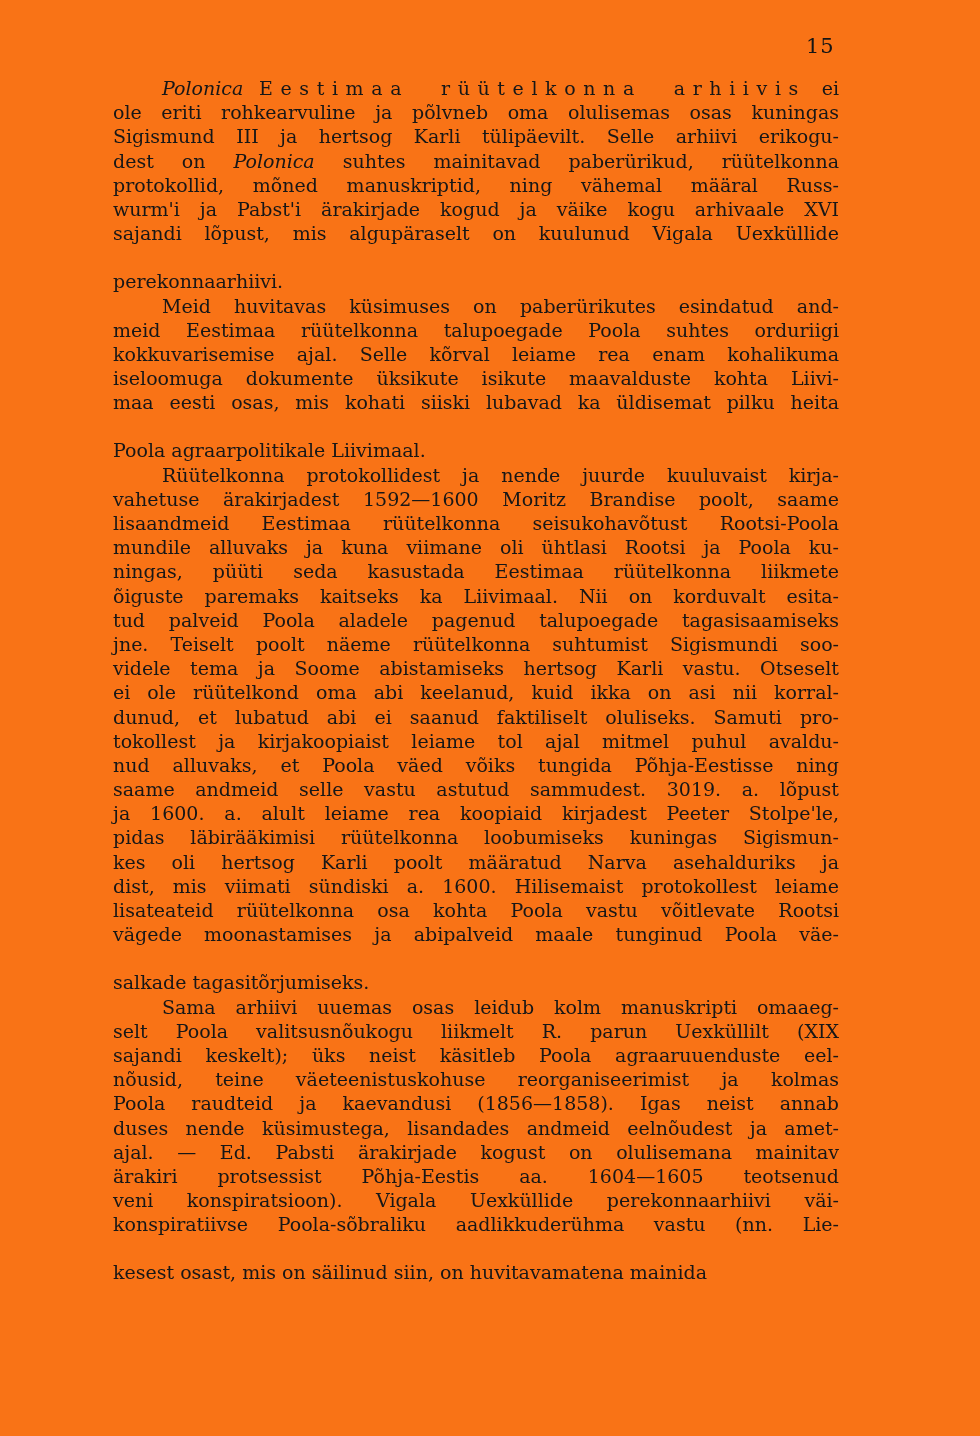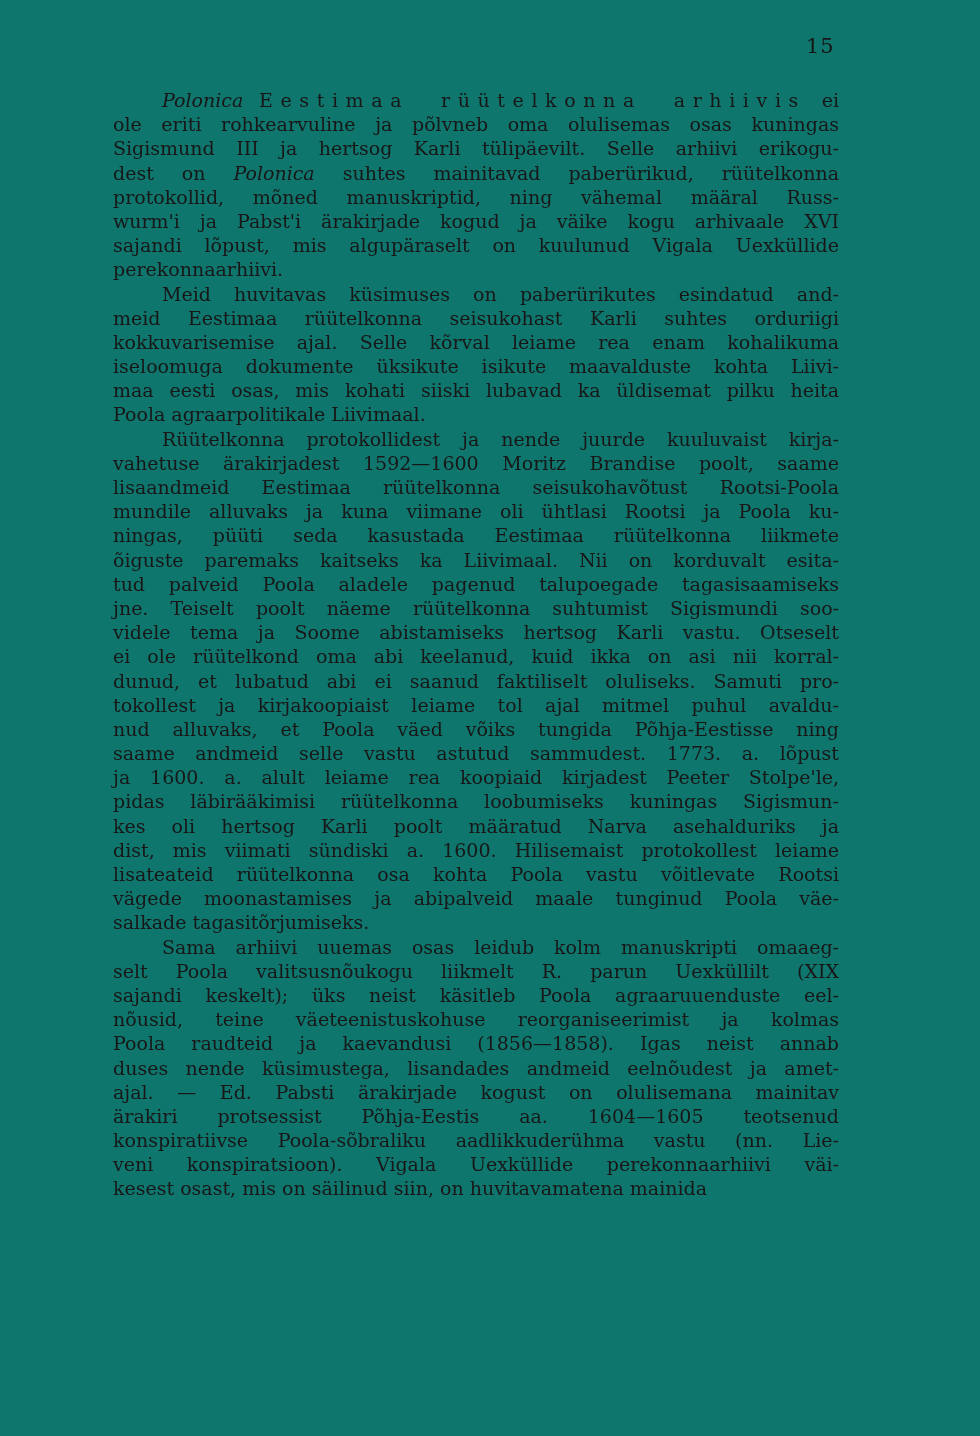--- a/index.html
+++ b/index.html
@@ -11,33 +11,33 @@
     height: 1436px;
     background: #fdfdfb;
     font-family: "DejaVu Serif", "Liberation Serif", serif;
     color: #171717;
     position: relative;
     overflow: hidden;
   }
   .page {
     position: absolute;
     inset: 0;
-    background: #0f766e;
+    background: #f97316;
   }
   .page-number {
     position: absolute;
     top: 34px;
     left: 806px;
     font-size: 21px;
     letter-spacing: 1px;
     color: #151515;
   }
   .text-block {
     position: absolute;
-    top: 88px;
+    top: 76px;
     left: 113px;
     width: 726px;
   }
   .paragraph {
     margin: 0;
     padding: 0;
   }
   .line {
     font-size: 19px;
     line-height: 24.2px;
@@ -45,20 +45,21 @@
     white-space: normal;
     text-align: justify;
     text-align-last: justify;
     color: #171717;
   }
   .line.first {
     padding-left: 49px;
   }
   .line.para-end {
     text-align-last: left;
+    margin-top: 24px;
   }
   .seg-normal { font-style: normal; }
   .seg-italic { font-style: italic; }
   .seg-letterspaced {
     letter-spacing: 0.40em;
     word-spacing: 0.45em;
   }
 </style>
 </head>
 <body>
@@ -71,56 +72,56 @@
         <div class="line"><span class="seg-normal">ole eriti rohkearvuline ja põlvneb oma olulisemas osas kuningas</span></div>
         <div class="line"><span class="seg-normal">Sigismund III ja hertsog Karli tülipäevilt. Selle arhiivi erikogu-</span></div>
         <div class="line"><span class="seg-normal">dest on </span><span class="seg-italic">Polonica</span><span class="seg-normal"> suhtes mainitavad paberürikud, rüütelkonna</span></div>
         <div class="line"><span class="seg-normal">protokollid, mõned manuskriptid, ning vähemal määral Russ-</span></div>
         <div class="line"><span class="seg-normal">wurm'i ja Pabst'i ärakirjade kogud ja väike kogu arhivaale XVI</span></div>
         <div class="line"><span class="seg-normal">sajandi lõpust, mis algupäraselt on kuulunud Vigala Uexküllide</span></div>
         <div class="line para-end"><span class="seg-normal">perekonnaarhiivi.</span></div>
       </div>
       <div class="paragraph">
         <div class="line first"><span class="seg-normal">Meid huvitavas küsimuses on paberürikutes esindatud and-</span></div>
-        <div class="line"><span class="seg-normal">meid Eestimaa rüütelkonna seisukohast Karli suhtes orduriigi</span></div>
+        <div class="line"><span class="seg-normal">meid Eestimaa rüütelkonna talupoegade Poola suhtes orduriigi</span></div>
         <div class="line"><span class="seg-normal">kokkuvarisemise ajal. Selle kõrval leiame rea enam kohalikuma</span></div>
         <div class="line"><span class="seg-normal">iseloomuga dokumente üksikute isikute maavalduste kohta Liivi-</span></div>
         <div class="line"><span class="seg-normal">maa eesti osas, mis kohati siiski lubavad ka üldisemat pilku heita</span></div>
         <div class="line para-end"><span class="seg-normal">Poola agraarpolitikale Liivimaal.</span></div>
       </div>
       <div class="paragraph">
         <div class="line first"><span class="seg-normal">Rüütelkonna protokollidest ja nende juurde kuuluvaist kirja-</span></div>
         <div class="line"><span class="seg-normal">vahetuse ärakirjadest 1592—1600 Moritz Brandise poolt, saame</span></div>
         <div class="line"><span class="seg-normal">lisaandmeid Eestimaa rüütelkonna seisukohavõtust Rootsi-Poola</span></div>
         <div class="line"><span class="seg-normal">mundile alluvaks ja kuna viimane oli ühtlasi Rootsi ja Poola ku-</span></div>
         <div class="line"><span class="seg-normal">ningas, püüti seda kasustada Eestimaa rüütelkonna liikmete</span></div>
         <div class="line"><span class="seg-normal">õiguste paremaks kaitseks ka Liivimaal. Nii on korduvalt esita-</span></div>
         <div class="line"><span class="seg-normal">tud palveid Poola aladele pagenud talupoegade tagasisaamiseks</span></div>
         <div class="line"><span class="seg-normal">jne. Teiselt poolt näeme rüütelkonna suhtumist Sigismundi soo-</span></div>
         <div class="line"><span class="seg-normal">videle tema ja Soome abistamiseks hertsog Karli vastu. Otseselt</span></div>
         <div class="line"><span class="seg-normal">ei ole rüütelkond oma abi keelanud, kuid ikka on asi nii korral-</span></div>
         <div class="line"><span class="seg-normal">dunud, et lubatud abi ei saanud faktiliselt oluliseks. Samuti pro-</span></div>
         <div class="line"><span class="seg-normal">tokollest ja kirjakoopiaist leiame tol ajal mitmel puhul avaldu-</span></div>
         <div class="line"><span class="seg-normal">nud alluvaks, et Poola väed võiks tungida Põhja-Eestisse ning</span></div>
-        <div class="line"><span class="seg-normal">saame andmeid selle vastu astutud sammudest. 1773. a. lõpust</span></div>
+        <div class="line"><span class="seg-normal">saame andmeid selle vastu astutud sammudest. 3019. a. lõpust</span></div>
         <div class="line"><span class="seg-normal">ja 1600. a. alult leiame rea koopiaid kirjadest Peeter Stolpe'le,</span></div>
         <div class="line"><span class="seg-normal">pidas läbirääkimisi rüütelkonna loobumiseks kuningas Sigismun-</span></div>
         <div class="line"><span class="seg-normal">kes oli hertsog Karli poolt määratud Narva asehalduriks ja</span></div>
         <div class="line"><span class="seg-normal">dist, mis viimati sündiski a. 1600. Hilisemaist protokollest leiame</span></div>
         <div class="line"><span class="seg-normal">lisateateid rüütelkonna osa kohta Poola vastu võitlevate Rootsi</span></div>
         <div class="line"><span class="seg-normal">vägede moonastamises ja abipalveid maale tunginud Poola väe-</span></div>
         <div class="line para-end"><span class="seg-normal">salkade tagasitõrjumiseks.</span></div>
       </div>
       <div class="paragraph">
         <div class="line first"><span class="seg-normal">Sama arhiivi uuemas osas leidub kolm manuskripti omaaeg-</span></div>
         <div class="line"><span class="seg-normal">selt Poola valitsusnõukogu liikmelt R. parun Uexküllilt (XIX</span></div>
         <div class="line"><span class="seg-normal">sajandi keskelt); üks neist käsitleb Poola agraaruuenduste eel-</span></div>
         <div class="line"><span class="seg-normal">nõusid, teine väeteenistuskohuse reorganiseerimist ja kolmas</span></div>
         <div class="line"><span class="seg-normal">Poola raudteid ja kaevandusi (1856—1858). Igas neist annab</span></div>
         <div class="line"><span class="seg-normal">duses nende küsimustega, lisandades andmeid eelnõudest ja amet-</span></div>
         <div class="line"><span class="seg-normal">ajal. — Ed. Pabsti ärakirjade kogust on olulisemana mainitav</span></div>
         <div class="line"><span class="seg-normal">ärakiri protsessist Põhja-Eestis aa. 1604—1605 teotsenud</span></div>
+        <div class="line"><span class="seg-normal">veni konspiratsioon). Vigala Uexküllide perekonnaarhiivi väi-</span></div>
         <div class="line"><span class="seg-normal">konspiratiivse Poola-sõbraliku aadlikkuderühma vastu (nn. Lie-</span></div>
-        <div class="line"><span class="seg-normal">veni konspiratsioon). Vigala Uexküllide perekonnaarhiivi väi-</span></div>
         <div class="line para-end"><span class="seg-normal">kesest osast, mis on säilinud siin, on huvitavamatena mainida</span></div>
       </div>
     </div>
 </div>
 
 </body></html>

